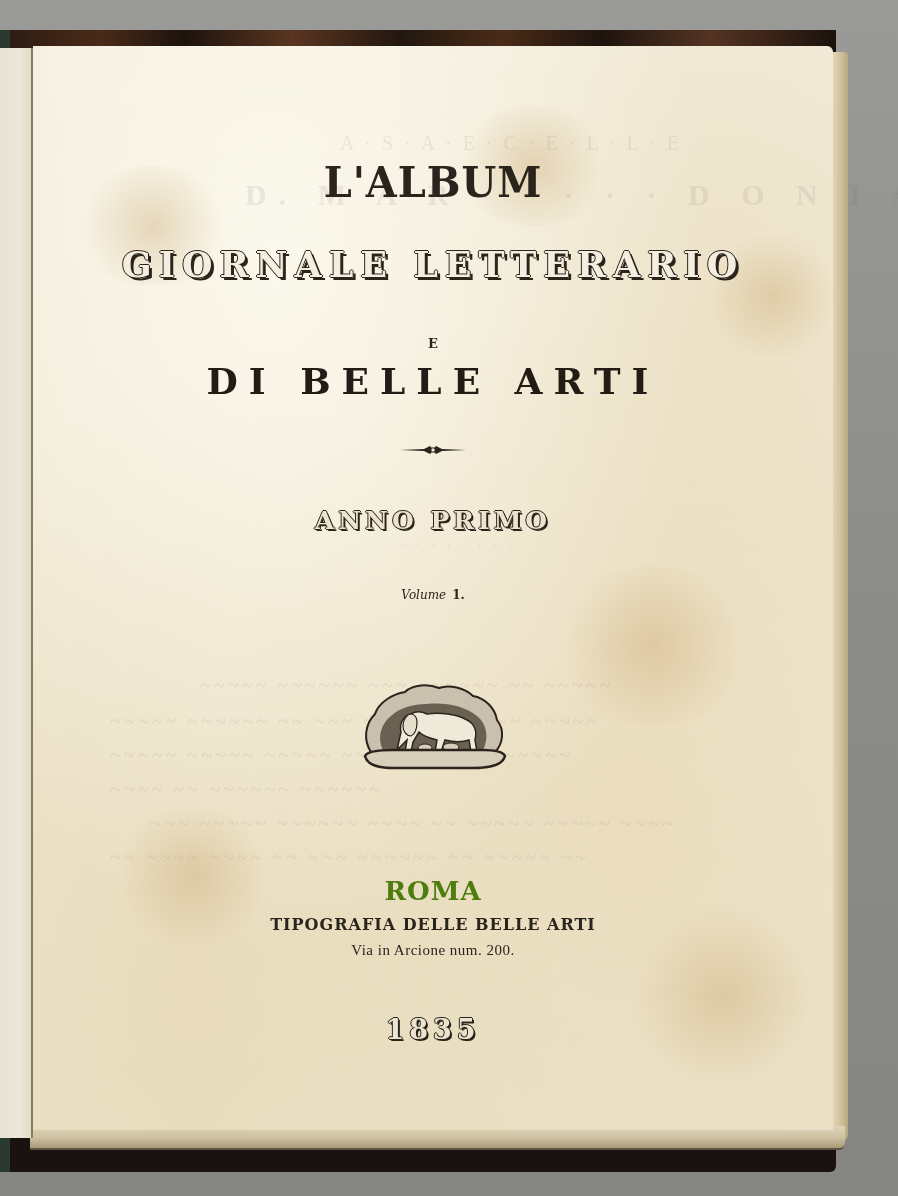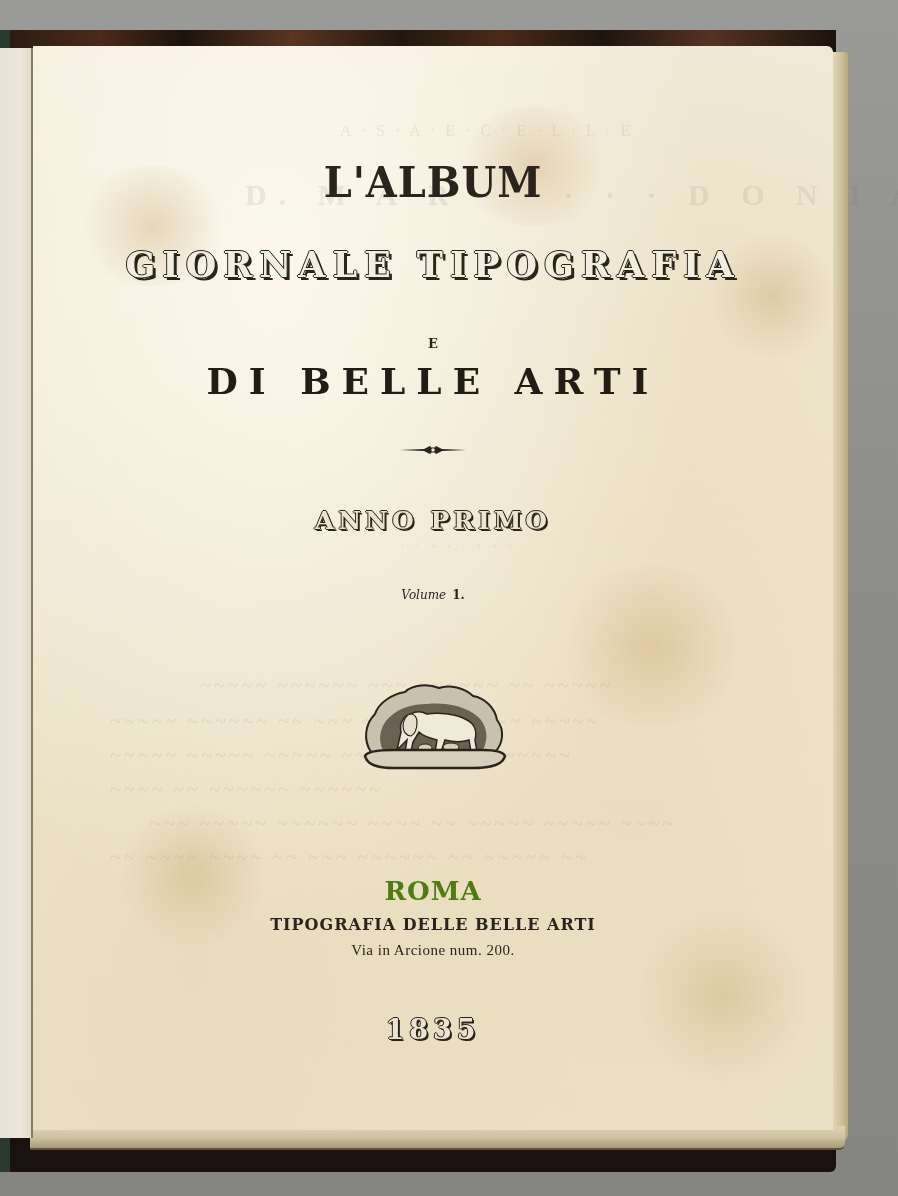--- a/index.html
+++ b/index.html
@@ -130,32 +130,32 @@
 <div class="page">
   <div class="stain" style="left:40px;top:120px;width:160px;height:120px;"></div>
   <div class="stain" style="left:520px;top:520px;width:200px;height:160px;"></div>
   <div class="stain" style="left:600px;top:860px;width:180px;height:180px;"></div>
   <div class="stain" style="left:80px;top:760px;width:160px;height:140px;"></div>
   <div class="stain" style="left:420px;top:60px;width:160px;height:120px;"></div>
   <div class="stain" style="left:680px;top:180px;width:120px;height:140px;"></div>
 </div>
 <div class="gutter"></div>
 
-<div class="ghost" style="left:340px;top:122px;font-style:normal;font-size:16px;">A · S · A · E · C · E · L · L · E</div>
+<div class="ghost" style="left:340px;top:132px;font-style:normal;font-size:20px;">A · S · A · E · C · E · L · L · E</div>
 <div class="ghost" style="left:245px;top:178px;font-style:normal;font-weight:bold;font-size:30px;letter-spacing:12px;">D. M A R · · · · · D O N I A</div>
 <div class="ghost" style="left:400px;top:538px;font-style:normal;font-size:16px;">· · · · · · · ·</div>
 <div class="ghost" style="left:200px;top:674px;">~~~~~ ~~~~~~ ~~~ ~~~~~~ ~~ ~~~~~</div>
 <div class="ghost" style="left:110px;top:710px;">~~~~~ ~~~~~~ ~~ ~~~ ~~~~~ ~~~~~~ ~~~~~</div>
 <div class="ghost" style="left:110px;top:744px;">~~~~~ ~~~~~ ~~~~~ ~~ ~~~~~~ ~ ~~~~~~</div>
 <div class="ghost" style="left:110px;top:778px;">~~~~ ~~ ~~~~~~ ~~~~~~</div>
 <div class="ghost" style="left:150px;top:812px;">~~~ ~~~~~ ~~~~~~ ~~~~ ~~ ~~~~~ ~~~~~ ~~~~</div>
 <div class="ghost" style="left:110px;top:846px;">~~ ~~~~ ~~~~ ~~ ~~~ ~~~~~~ ~~ ~~~~~ ~~</div>
 
 <div class="block title-main">L'ALBUM</div>
-<div class="block title-sub">GIORNALE TIPOGRAFIA</div>
+<div class="block title-sub">GIORNALE LETTERARIO</div>
 <div class="block title-e">E</div>
 <div class="block title-arts">DI BELLE ARTI</div>
 
 <div class="block ornament">
   <svg width="70" height="14" viewBox="0 0 70 14">
     <path d="M2 7 L26 6 L32 3 L35 6 L38 3 L44 6 L68 7 L44 8 L38 11 L35 8 L32 11 L26 8 Z" fill="#2a241d"></path>
     <circle cx="35" cy="7" r="2.2" fill="#f1ead7" stroke="#2a241d" stroke-width="1"></circle>
   </svg>
 </div>
 

